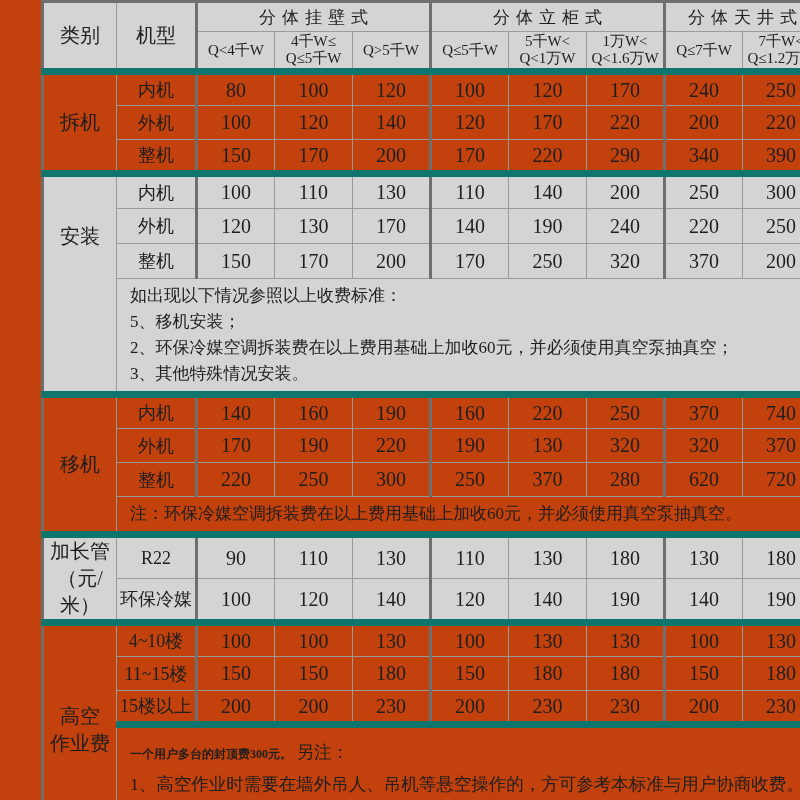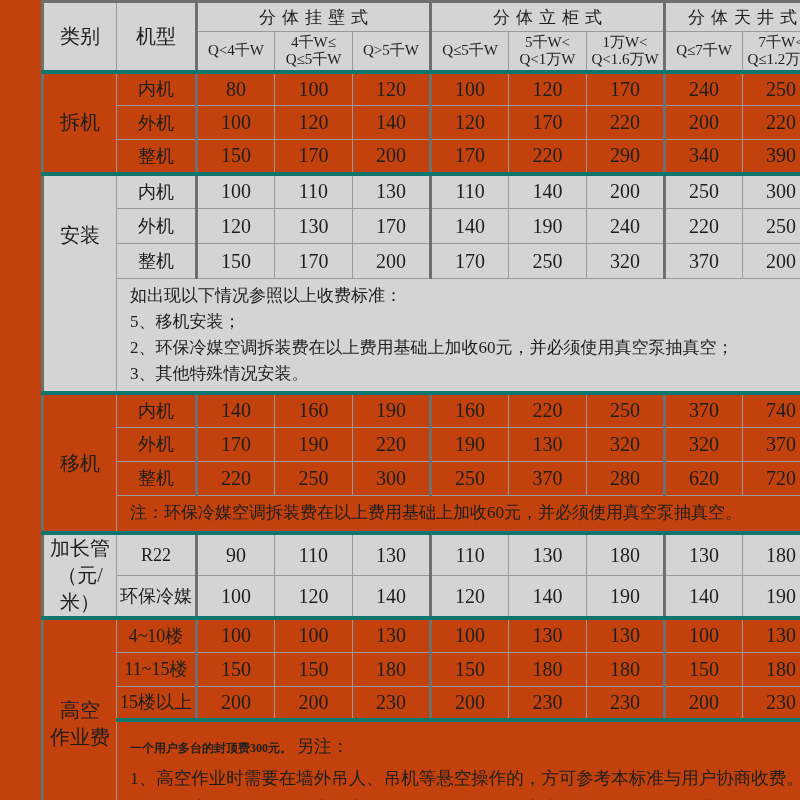--- a/index.html
+++ b/index.html
@@ -2,21 +2,21 @@
 <html><head>
 <meta charset="utf-8">
 <style>
   html,body{margin:0;padding:0;background:#ffffff;}
   #stage{position:relative;width:800px;height:800px;overflow:hidden;background:#c2410c;
          font-family:Liberation Serif, serif;color:#1e1e1e;padding-left:28px;}
   table#price{border-collapse:collapse;table-layout:fixed;width:778px;margin-left:13px;
               border:3px solid #6f6f6f;}
   td,th{border:1px solid #9a9a9a;padding:0;text-align:center;vertical-align:middle;
         overflow:hidden;font-weight:normal;}
-  .bt{border-top:4px solid #0f766e;}
+  .bt{border-top:7px solid #0f766e;}
   .bl{border-left:3px solid #6f6f6f;}
   .shaded{background:#d4d4d4;}
   th{background:#d4d4d4;}
   .grp{font-size:17px;letter-spacing:6px;text-indent:6px;}
   .cat,.mod{font-size:20px;}
   .sub{font-size:15px;line-height:17px;white-space:pre-line;}
   .lbl{font-size:20px;line-height:27px;white-space:pre-line;}
   .lbl.nudge{padding-bottom:95px;}
   .model{font-size:18px;}
   .val{font-size:20px;}

